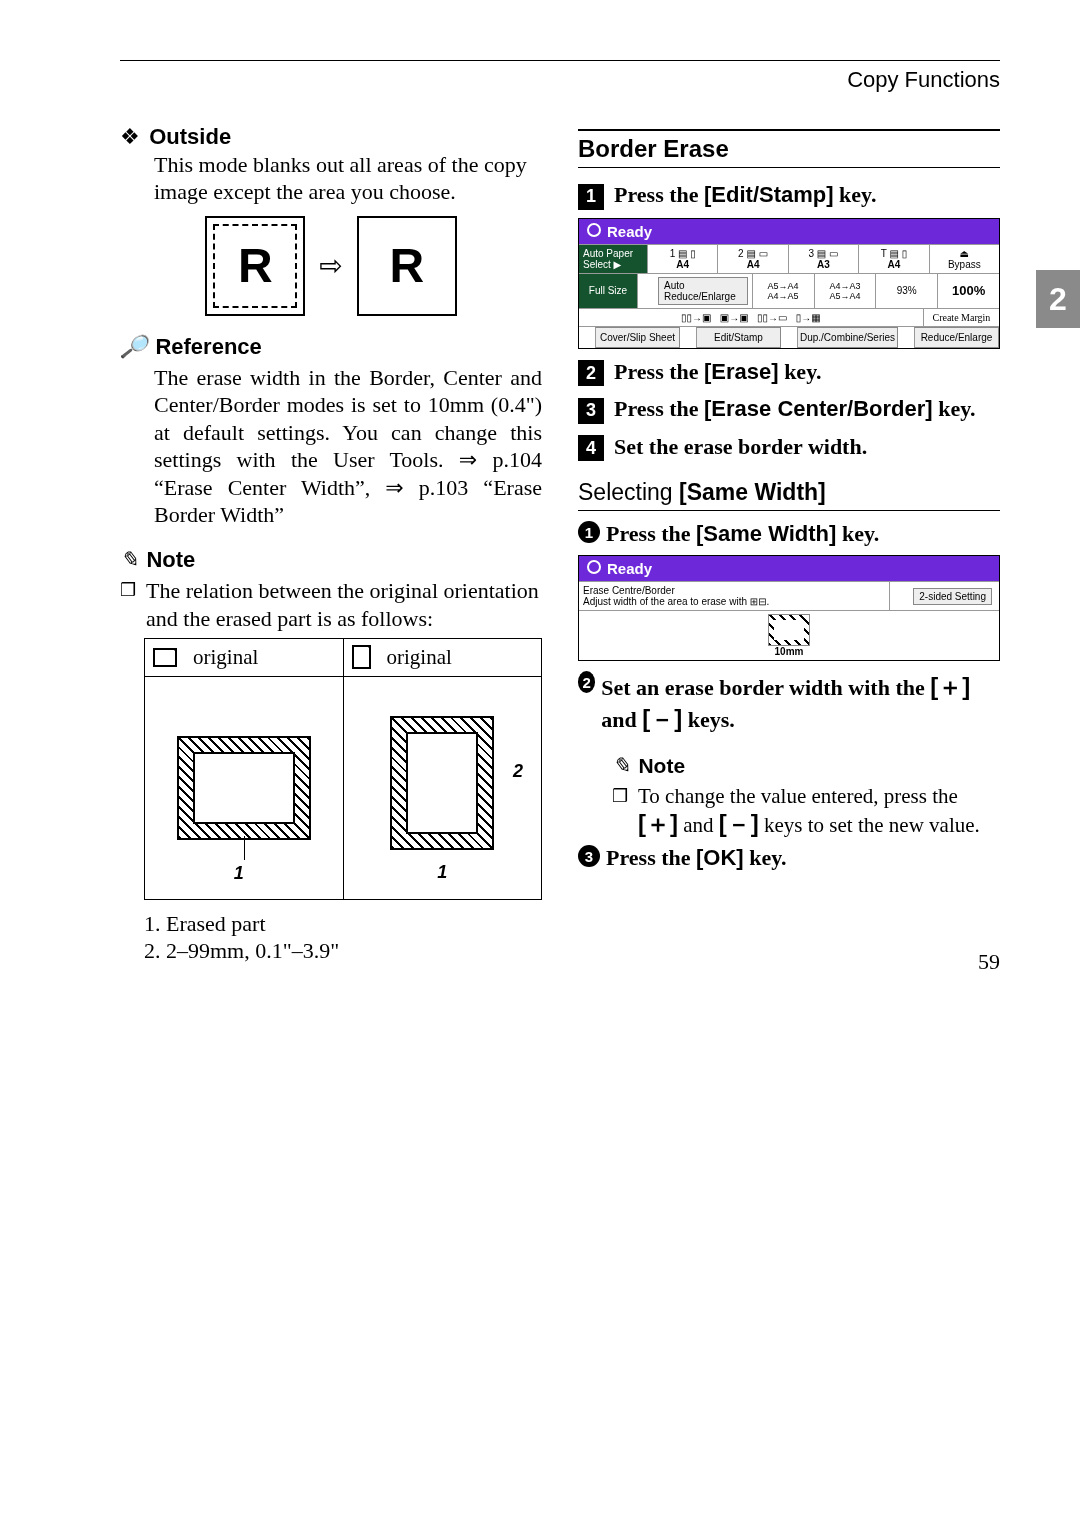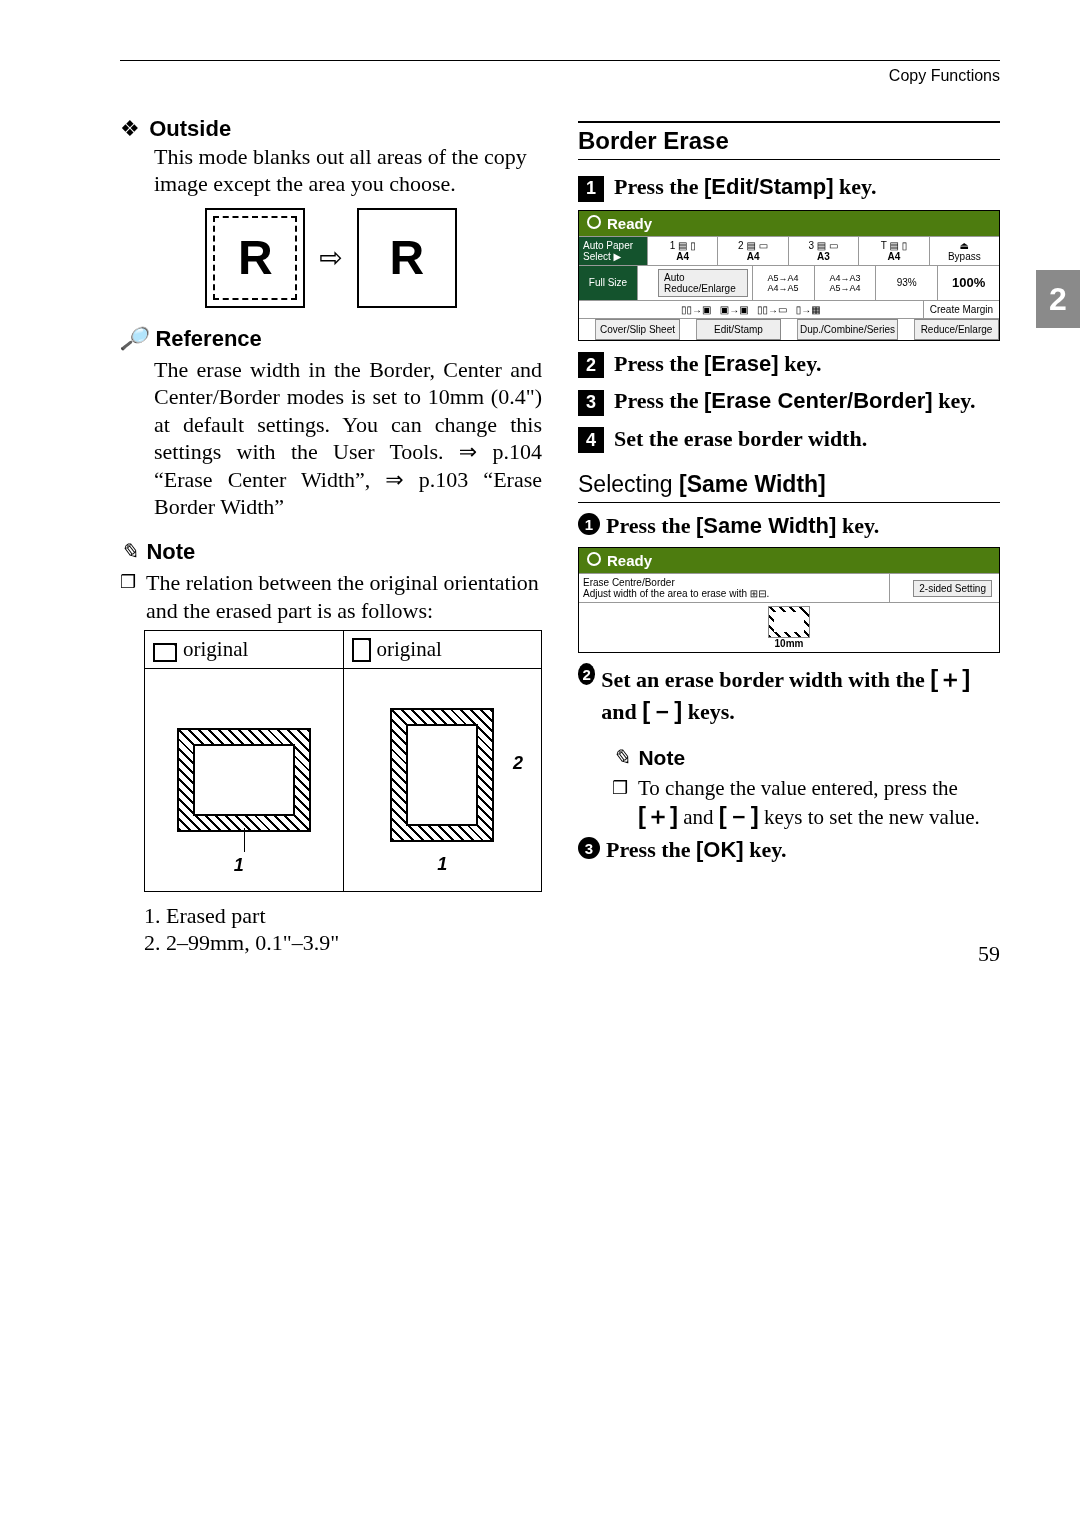--- a/index.html
+++ b/index.html
@@ -12,21 +12,21 @@
   .page {
     padding: 60px 80px 40px 120px;
     position: relative;
   }
   .top-rule {
     border-top: 1px solid #000;
     margin-bottom: 6px;
   }
   .header-right {
     text-align: right;
-    font-size: 16px;
+    font-size: 22px;
     font-family: Arial, sans-serif;
     margin-bottom: 30px;
   }
   .columns {
     display: flex;
     gap: 36px;
   }
   .col {
     flex: 1;
     min-width: 0;
@@ -110,22 +110,22 @@
   }
   .orient-table td {
     border: 1px solid #000;
     vertical-align: top;
     padding: 6px 8px;
     font-size: 21px;
     width: 50%;
   }
   .orient-cell-top {
     display: flex;
-    align-items: flex-end;
-    gap: 6px;
+    align-items: center;
+    gap: 16px;
   }
   .orient-doc-landscape {
     width: 20px; height: 15px; border: 2px solid #000;
     position: relative;
   }
   .orient-doc-landscape::after{
     content:""; position:absolute; right:-2px; top:-2px;
     border-top:5px solid #000; border-left:5px solid transparent;
   }
   .orient-doc-portrait {
@@ -230,21 +230,21 @@
   }
   
   .lcd {
     border: 1px solid #000;
     margin: 8px 0 10px 0;
     font-family: Arial, sans-serif;
     font-size: 12px;
     background: #fff;
   }
   .lcd-title {
-    background: #4d7c0f;
+    background: #6d28d9;
     color: #fff;
     padding: 4px 8px;
     font-weight: bold;
     font-size: 15px;
   }
   .lcd-row {
     display: flex;
     align-items: stretch;
     border-top: 1px solid #999;
   }
@@ -413,21 +413,21 @@
             </div>
           <div class="lcd-cell" style="flex:1; white-space:pre; font-size:9px;">A5→A4
 A4→A5</div>
           <div class="lcd-cell" style="flex:1; white-space:pre; font-size:9px;">A4→A3
 A5→A4</div>
           <div class="lcd-cell" style="flex:1;">93%</div>
           <div class="lcd-cell" style="flex:1; font-weight:bold; font-size:13px;">100%</div>
         </div>
         <div class="lcd-row">
           <div class="lcd-cell" style="flex:5; font-size:10px;">▯▯→▣ &nbsp; ▣→▣ &nbsp; ▯▯→▭ &nbsp; ▯→▦</div>
-          <div class="lcd-cell" style="flex:1;">Create Margin</div>
+          <div class="lcd-cell" style="flex:1;font-family:Liberation Serif, serif;">Create Margin</div>
         </div>
         <div class="lcd-bot">
           <span class="lcd-btn">Cover/Slip Sheet</span>
           <span class="lcd-btn">Edit/Stamp</span>
           <span class="lcd-btn">Dup./Combine/Series</span>
           <span class="lcd-btn">Reduce/Enlarge</span>
         </div>
       </div>
 
       <div class="step-row">

